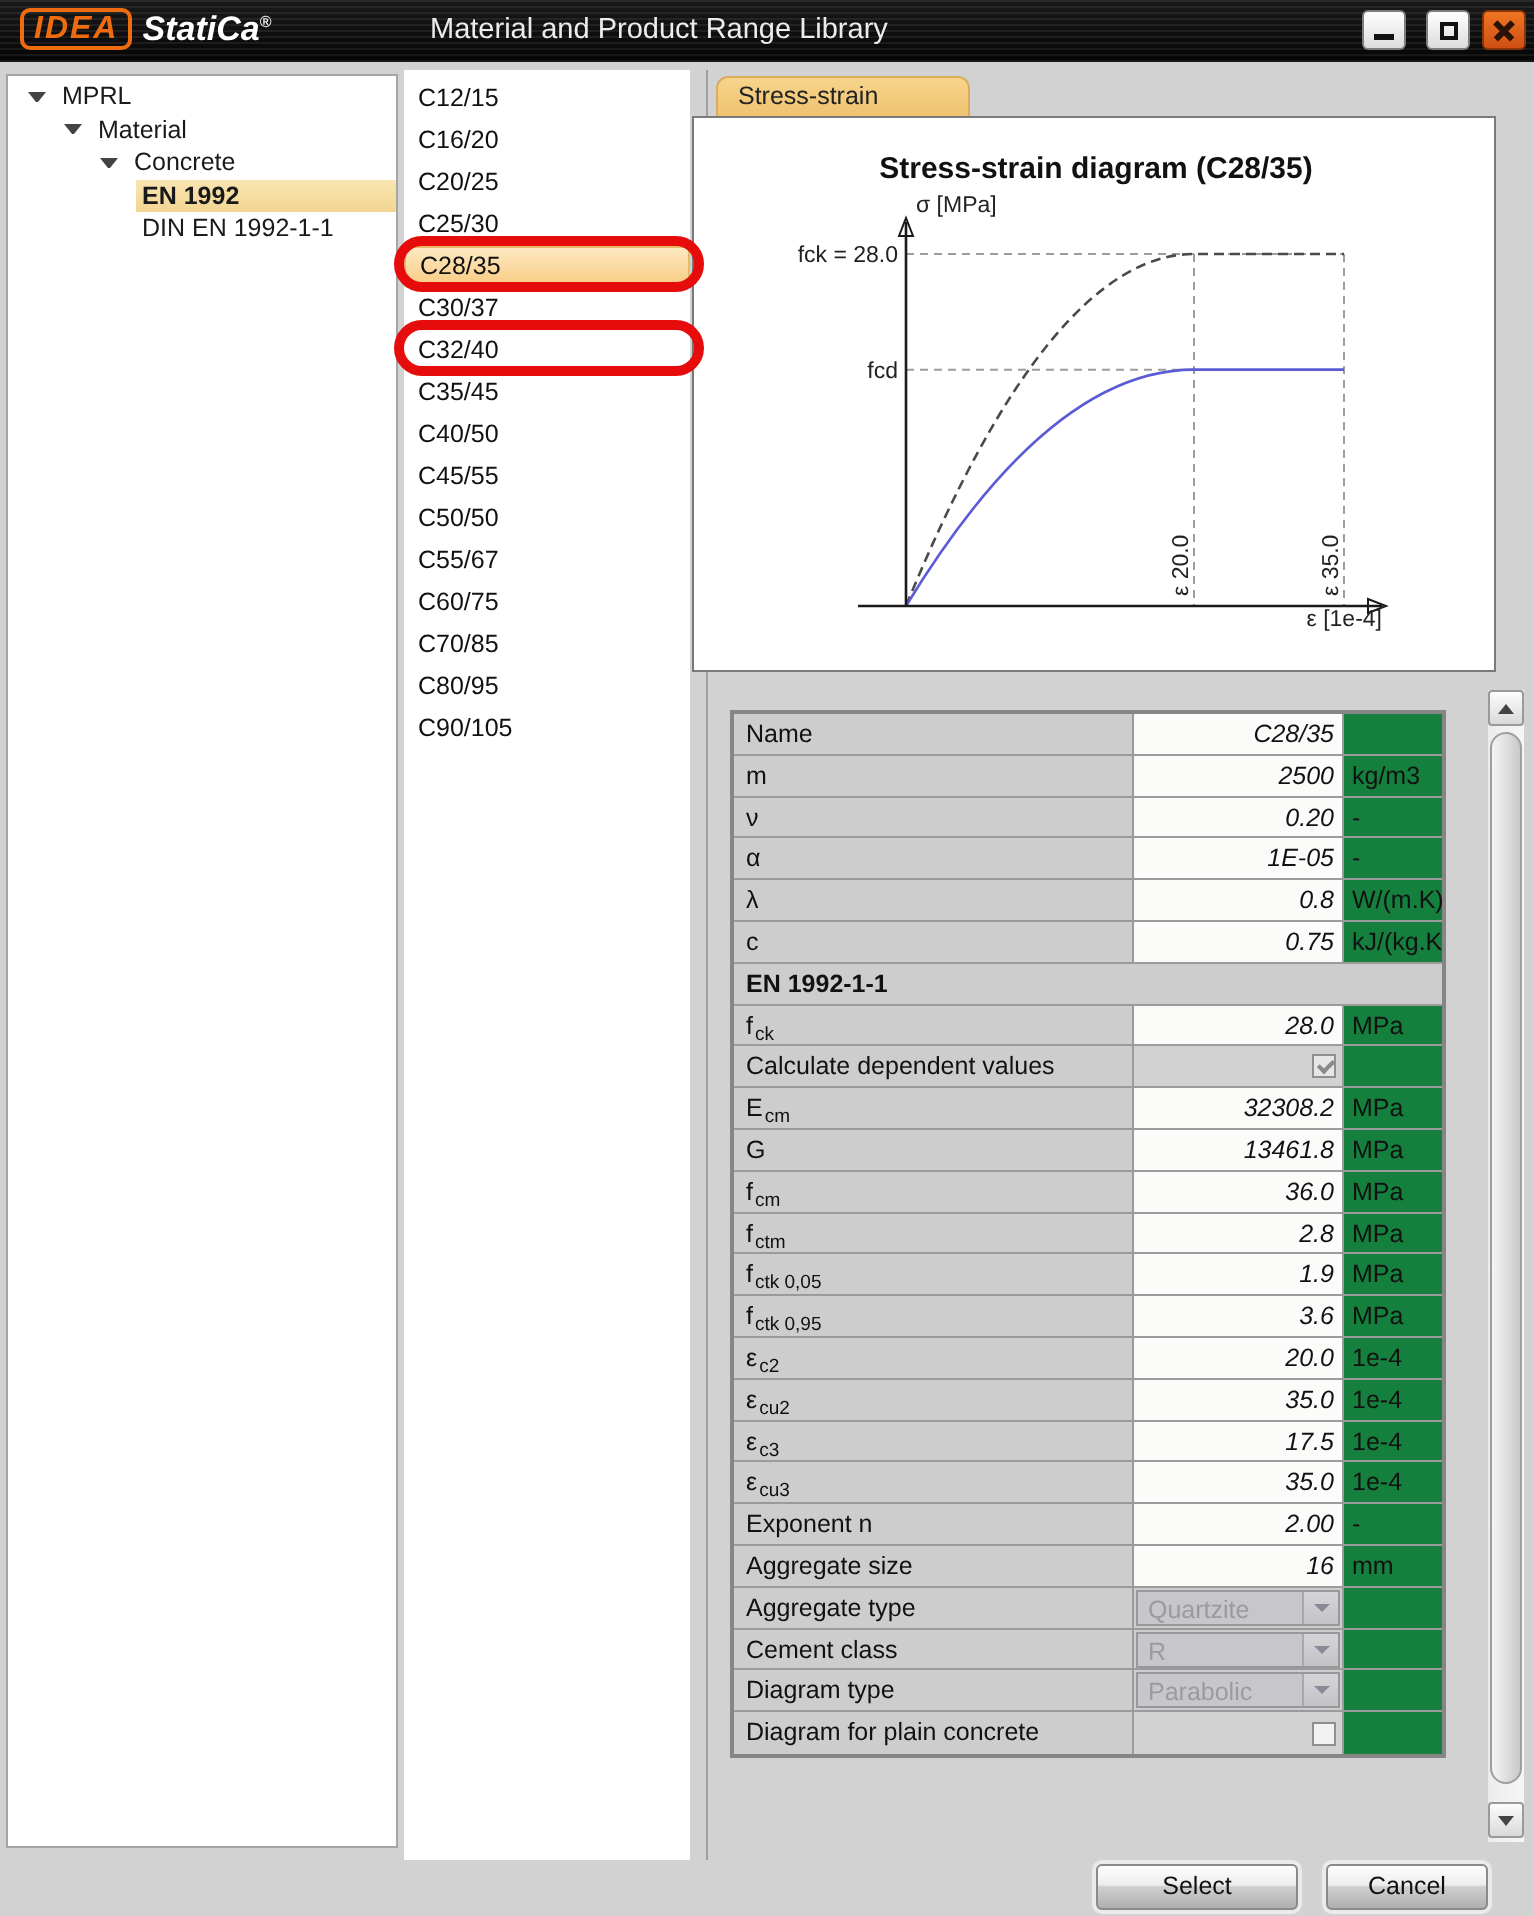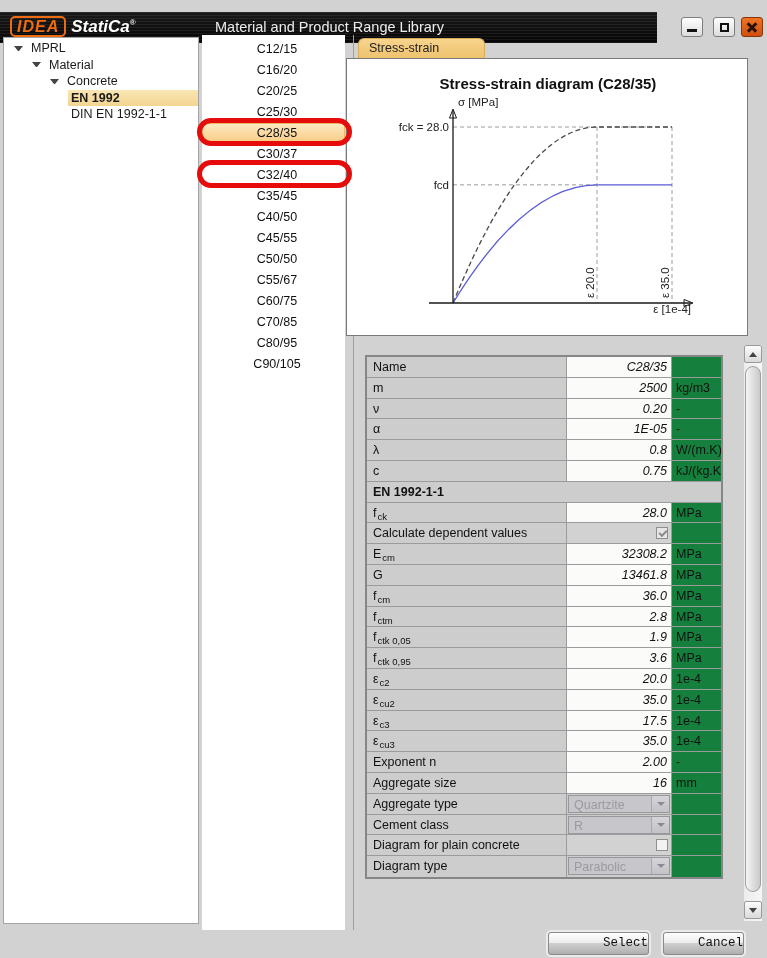--- a/index.html
+++ b/index.html
@@ -1,20 +1,20 @@
 <!DOCTYPE html>
 <html><head>
 <meta charset="utf-8">
 <style>
   * { margin:0; padding:0; box-sizing:border-box; }
   html,body { width:767px; height:958px; }
   body { font-family:"Liberation Sans", sans-serif; background:#d2d2d2; position:relative; overflow:hidden; }
 
   
-  .titlebar { position:absolute; left:0; top:12px; width:657px; height:31px;
+  .titlebar { position:absolute; left:0; top:0; width:767px; height:31px;
     background:#0d0d0d;
     background-image:repeating-linear-gradient(180deg, rgba(255,255,255,0.07) 0 1px, rgba(0,0,0,0) 1px 3px),
                      linear-gradient(180deg,#1a1a1a,#050505);
   }
   .logo { position:absolute; left:10px; top:4px; display:flex; align-items:center; }
   .logo-idea { border:2px solid #ee6c0f; border-radius:5px; height:21px; line-height:17px;
     padding:0 5px; color:#ee6c0f; font-weight:bold; font-style:italic; font-size:16px; letter-spacing:1px; }
   .logo-statica { margin-left:5px; color:#ffffff; font-weight:bold; font-style:italic; font-size:17px; }
   .logo-reg { color:#e8e8e8; font-size:8px; vertical-align:super; font-style:normal; }
   .win-title { position:absolute; left:215px; top:0; height:31px; line-height:31px; color:#ececec; font-size:14.5px; }
@@ -31,21 +31,21 @@
   .tree-panel { position:absolute; left:3px; top:37px; width:196px; height:887px;
     background:#ffffff; border:1px solid #a5a5a5; padding-top:2px; overflow:hidden; }
   .tree-row { display:flex; align-items:center; height:16.5px; font-size:12.5px; color:#1a1a1a; cursor:default; }
   .tree-arrow { width:9px; height:0; border-left:4.5px solid transparent; border-right:4.5px solid transparent;
     border-top:5px solid #444; margin-right:5px; flex:none; }
   .tree-label { white-space:nowrap; padding:0 3px; flex:1; line-height:16.5px; }
   .tree-row.sel .tree-label { font-weight:bold; background:linear-gradient(180deg,#f9e6b3,#f2d591); }
 
   
   .list-panel { position:absolute; left:202px; top:35px; width:143px; height:895px;
-    background:#ffffff; padding-top:4px; overflow:hidden;text-align:center; }
+    background:#ffffff; padding-top:4px; overflow:hidden; }
   .list-item { height:21px; line-height:21px; padding-left:7px; font-size:12.5px; color:#111; cursor:default; }
   .list-item.sel { background:linear-gradient(180deg,#fde9c2,#f8cb82); border:1px solid #e9b864;
     border-radius:2px; line-height:19px; }
   .annotation-oval { position:absolute; width:155px; height:28px; border:5px solid #e60c0c;
     border-radius:15px; left:197px; z-index:5; pointer-events:none; }
 
   .splitter { position:absolute; left:353px; top:35px; width:1px; height:895px; background:#9f9f9f; }
 
   
   .diagram-tab { position:absolute; left:358px; top:38px; width:127px; height:20px;
@@ -84,22 +84,22 @@
     background:linear-gradient(180deg,#fdfdfd,#d9d9d9); display:flex; align-items:center; justify-content:center; }
   .sbtn.up { top:0; } .sbtn.down { top:556px; }
   .arr-up { width:0; height:0; border-left:4px solid transparent; border-right:4px solid transparent; border-bottom:5px solid #444; }
   .arr-down { width:0; height:0; border-left:4px solid transparent; border-right:4px solid transparent; border-top:5px solid #444; }
   .sthumb { position:absolute; left:1px; top:21px; width:16px; height:526px; border:1px solid #9f9f9f;
     border-radius:8px; background:linear-gradient(90deg,#f5f5f5,#c9c9c9); }
 
   
   .footbtn { position:absolute; top:932px; height:23px; border:1px solid #8a8a8a; border-radius:3px;
     background:linear-gradient(180deg,#fefefe 0%,#ededed 45%,#cfcfcf 50%,#afafaf 100%);
-    font-size:12.5px; color:#111; text-align:right; line-height:21px; cursor:pointer;
-    box-shadow:0 0 0 2px rgba(255,255,255,0.55); font-family:Liberation Mono, monospace; }
+    font-size:12.5px; color:#111; text-align:center; line-height:21px; cursor:pointer;
+    box-shadow:0 0 0 2px rgba(255,255,255,0.55); font-family:Liberation Sans, sans-serif; }
   .btn-select { left:548px; width:101px; }
   .btn-cancel { left:663px; width:81px; }
 </style>
 </head>
 <body>
 
 <div class="titlebar">
   <div class="logo">
     <span class="logo-idea">IDEA</span>
     <span class="logo-statica"><span>StatiCa</span><span class="logo-reg">®</span></span>
@@ -310,38 +310,38 @@
         <div class="ddbox">
           <div class="ddtext">R</div>
           <div class="ddbtn">
             <span class="ddarrow"></span>
           </div>
         </div>
       </div>
       <div class="tunit"></div>
     </div>
     <div class="trow">
-      <div class="tlabel"><span>Diagram for plain concrete</span></div>
-      <div class="tval cbcell">
-        <span class="cbx"></span>
-      </div>
-      <div class="tunit"></div>
-    </div>
-    <div class="trow">
       <div class="tlabel"><span>Diagram type</span></div>
       <div class="tval ddcell">
         <div class="ddbox">
           <div class="ddtext">Parabolic</div>
           <div class="ddbtn">
             <span class="ddarrow"></span>
           </div>
         </div>
       </div>
       <div class="tunit"></div>
     </div>
+    <div class="trow">
+      <div class="tlabel"><span>Diagram for plain concrete</span></div>
+      <div class="tval cbcell">
+        <span class="cbx"></span>
+      </div>
+      <div class="tunit"></div>
+    </div>
   </div>
 
 <div class="sbar">
   <div class="sbtn up">
       <span class="arr-up"></span>
     </div>
   <div class="sthumb"></div>
   <div class="sbtn down">
       <span class="arr-down"></span>
     </div>

